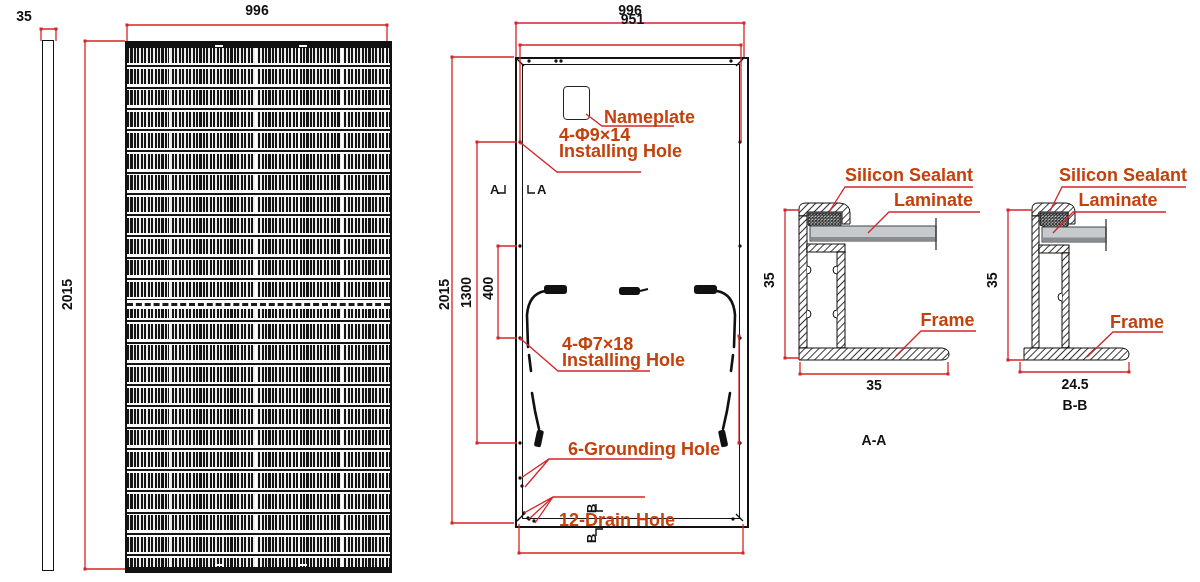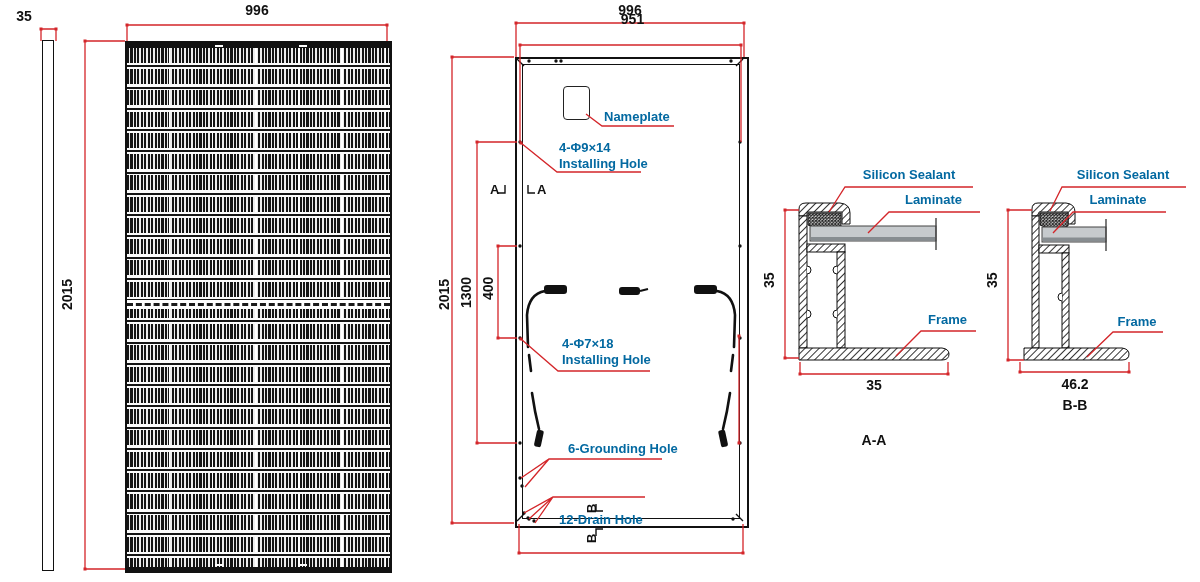--- a/index.html
+++ b/index.html
@@ -18,21 +18,21 @@
     background-image:
       repeating-linear-gradient(180deg, transparent 0px, transparent 14.8px, #fbfbfb 14.8px, #fbfbfb 17.3px, #141414 17.3px, #141414 19.4px, #fbfbfb 19.4px, #fbfbfb 21.25px),
       repeating-linear-gradient(90deg, transparent 0px, transparent 41.67px, #ffffff 41.67px, #ffffff 43.17px),
       repeating-linear-gradient(90deg, #141414 0px, #141414 2.1px, #ececec 2.1px, #ececec 3.45px);}
   .split{position:absolute;left:0;right:0;top:252px;height:9px;background:#fff;}
   .split-line{margin-top:3px;border-top:3px dashed #1a1a1a;}
   #back-outer{left:515px;top:57px;width:230px;height:467px;border:2px solid #111;background:#fff;z-index:1;}
   #back-inner{left:522px;top:64px;width:216px;height:453px;border:1.2px solid #111;z-index:1;}
   #nameplate{left:563px;top:86px;width:25px;height:32px;border:1.6px solid #222;border-radius:4px;background:#fff;z-index:2;}
   
-  .lbl{position:absolute;font-weight:600;font-size:13px;line-height:16px;color:#0369a1;white-space:nowrap;z-index:4;}
+  .lbl{position:absolute;font-weight:600;font-size:18px;line-height:16px;color:#c2410c;white-space:nowrap;z-index:4;}
   .dim{position:absolute;font-weight:700;font-size:14px;line-height:15px;color:#111;white-space:nowrap;z-index:4;}
   .ctr{text-align:center;}
   .rot{transform:rotate(-90deg);transform-origin:0 0;}
   .mark{position:absolute;font-weight:700;font-size:13px;color:#111;z-index:4;}
 </style>
 </head>
 <body>
 
 <div id="canvas">
 
@@ -155,21 +155,21 @@
   <div class="dim ctr" style="left:127px;top:3px;width:260px;">996</div>
   <div class="dim rot" style="left:60px;top:310px;">2015</div>
 
   <div class="dim ctr" style="left:514px;top:3px;width:232px;">996</div>
   <div class="dim ctr" style="left:518px;top:12px;width:229px;">951</div>
   <div class="dim rot" style="left:437px;top:310px;">2015</div>
   <div class="dim rot" style="left:459px;top:308px;">1300</div>
   <div class="dim rot" style="left:481px;top:300px;">400</div>
 
   <div class="lbl" style="left:604px;top:109px;">Nameplate</div>
-  <div class="lbl" style="left:559px;top:140px;">
+  <div class="lbl" style="left:559px;top:127px;">
     <span style="display:block;">4-Φ9×14</span>
     <span style="display:block;">Installing Hole</span>
   </div>
   <div class="lbl" style="left:562px;top:336px;">
     <span style="display:block;">4-Φ7×18</span>
     <span style="display:block;">Installing Hole</span>
   </div>
   <div class="lbl" style="left:568px;top:441px;">6-Grounding Hole</div>
   <div class="lbl" style="left:559px;top:479px;margin-top:33px;">12-Drain Hole</div>
 
@@ -182,16 +182,16 @@
   <div class="lbl ctr" style="left:886px;top:192px;width:95px;">Laminate</div>
   <div class="lbl ctr" style="left:918px;top:312px;width:59px;">Frame</div>
   <div class="dim rot" style="left:762px;top:288px;">35</div>
   <div class="dim ctr" style="left:800px;top:378px;width:148px;">35</div>
   <div class="dim ctr" style="left:800px;top:385px;width:148px;margin-top:48px;">A-A</div>
 
   <div class="lbl ctr" style="left:1058px;top:167px;width:130px;">Silicon Sealant</div>
   <div class="lbl ctr" style="left:1069px;top:192px;width:98px;">Laminate</div>
   <div class="lbl ctr" style="left:1109px;top:314px;width:56px;">Frame</div>
   <div class="dim rot" style="left:985px;top:288px;">35</div>
-  <div class="dim ctr" style="left:1020px;top:377px;width:110px;">46.2</div>
+  <div class="dim ctr" style="left:1020px;top:377px;width:110px;">24.5</div>
   <div class="dim ctr" style="left:1020px;top:398px;width:110px;">B-B</div>
 
 </div>
 
 </body></html>

